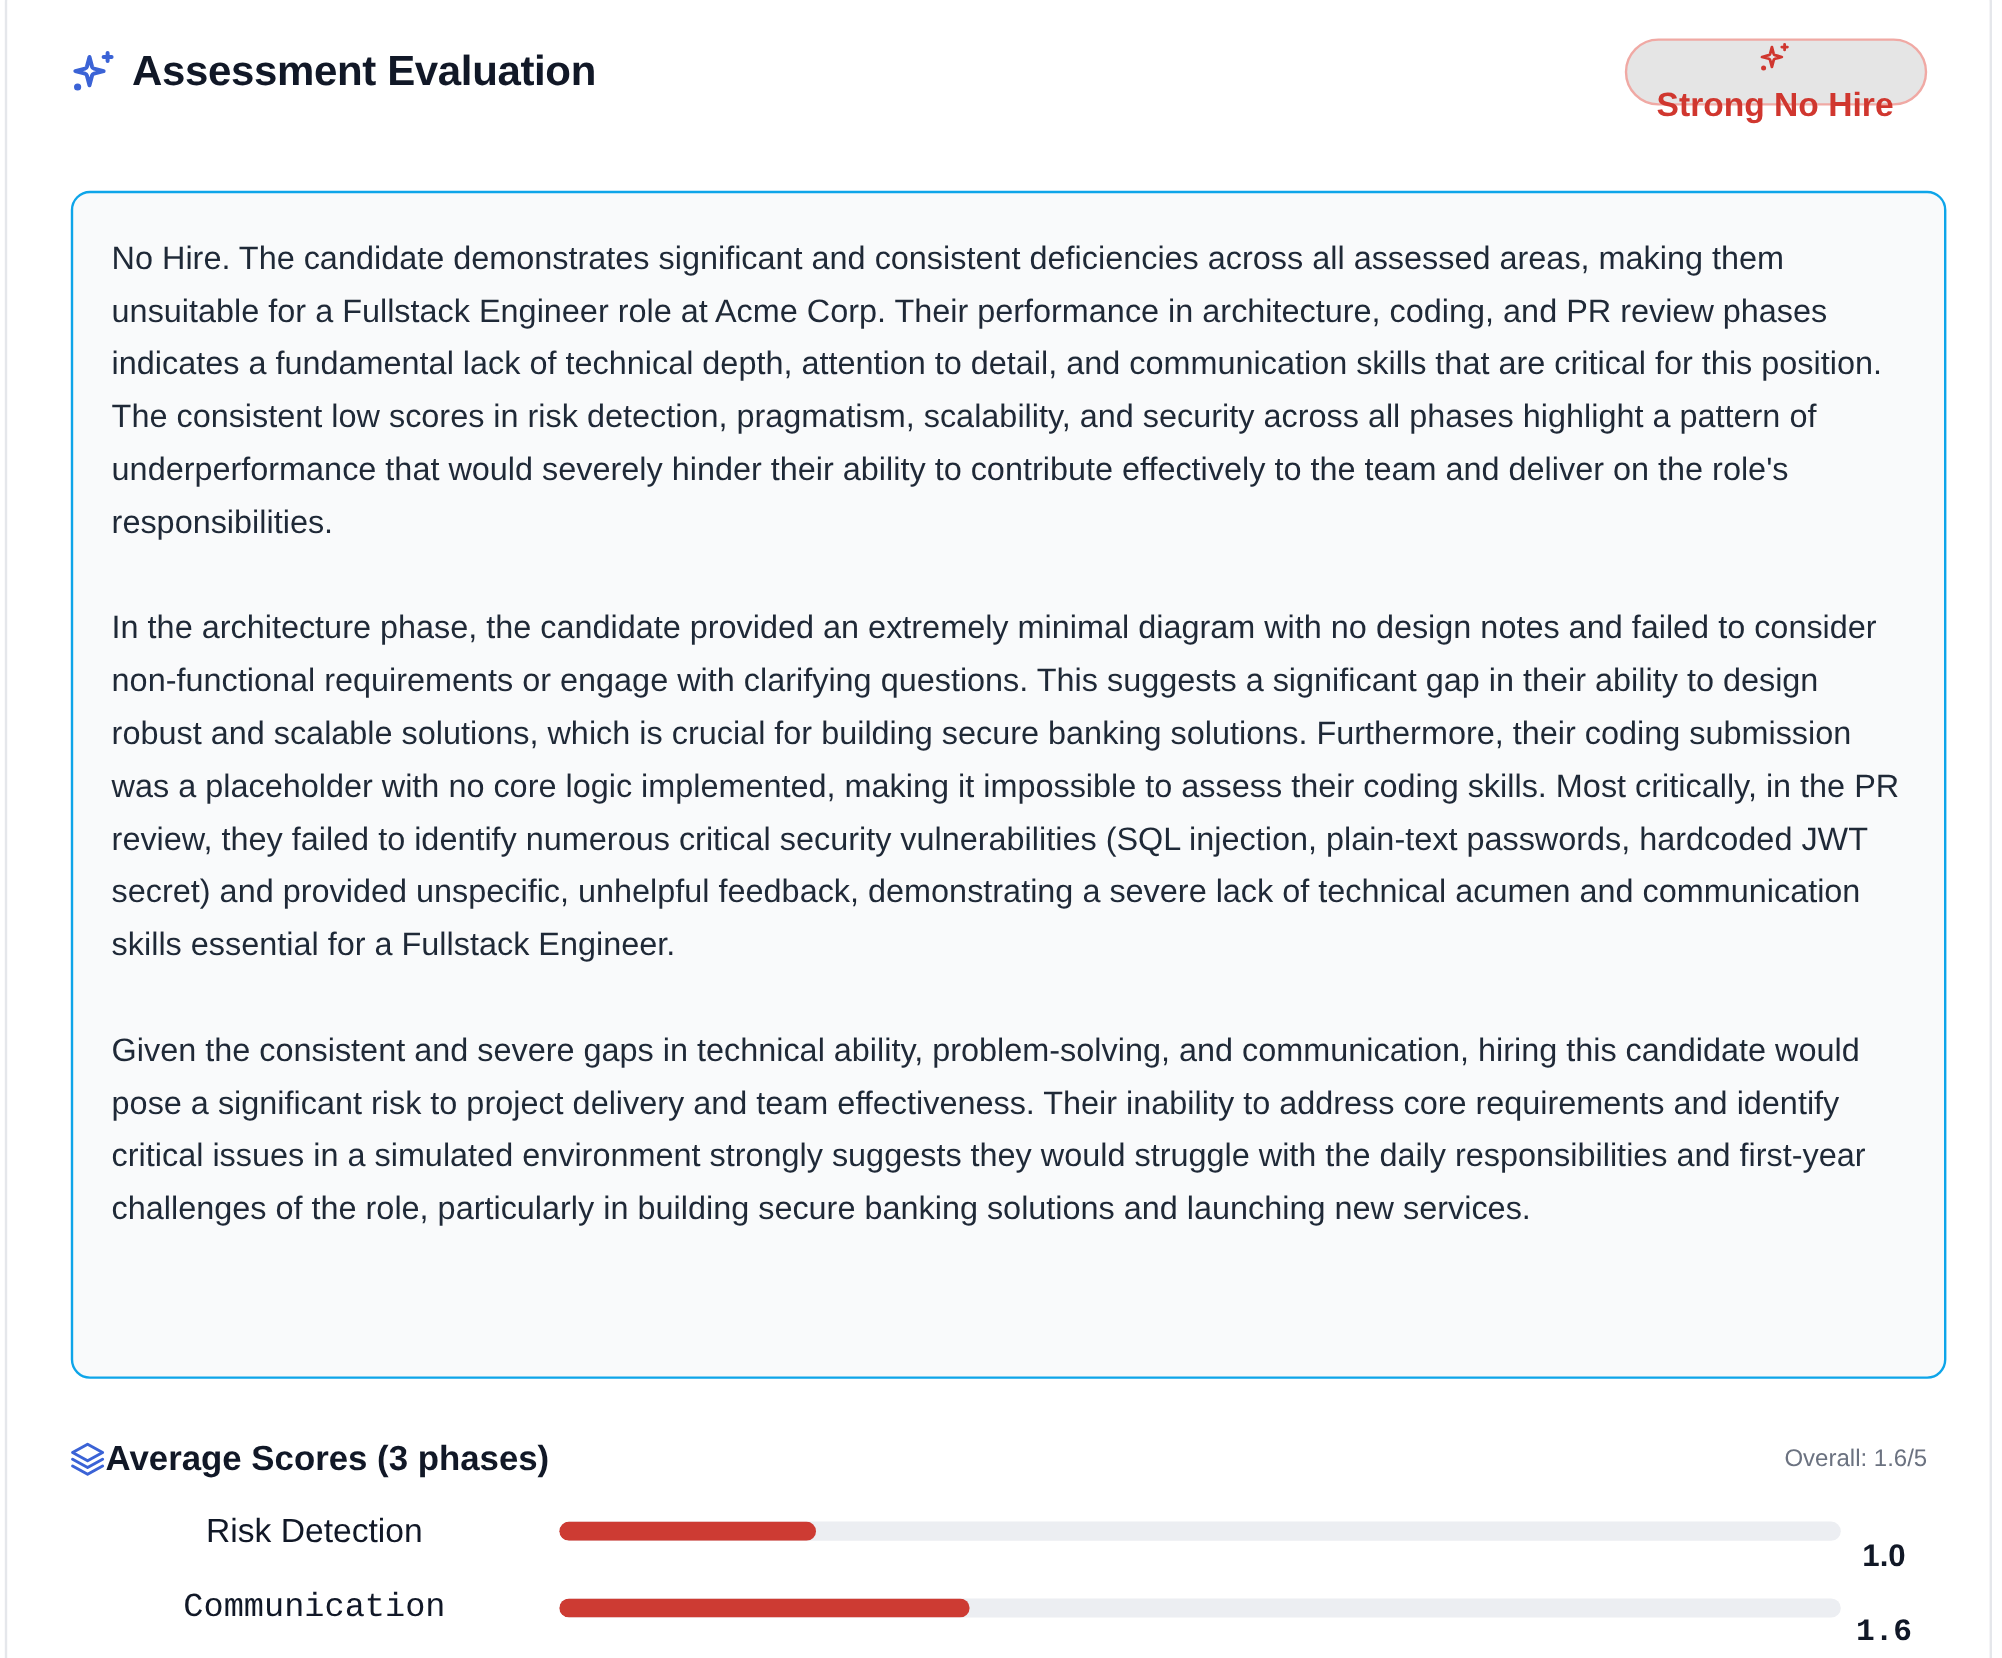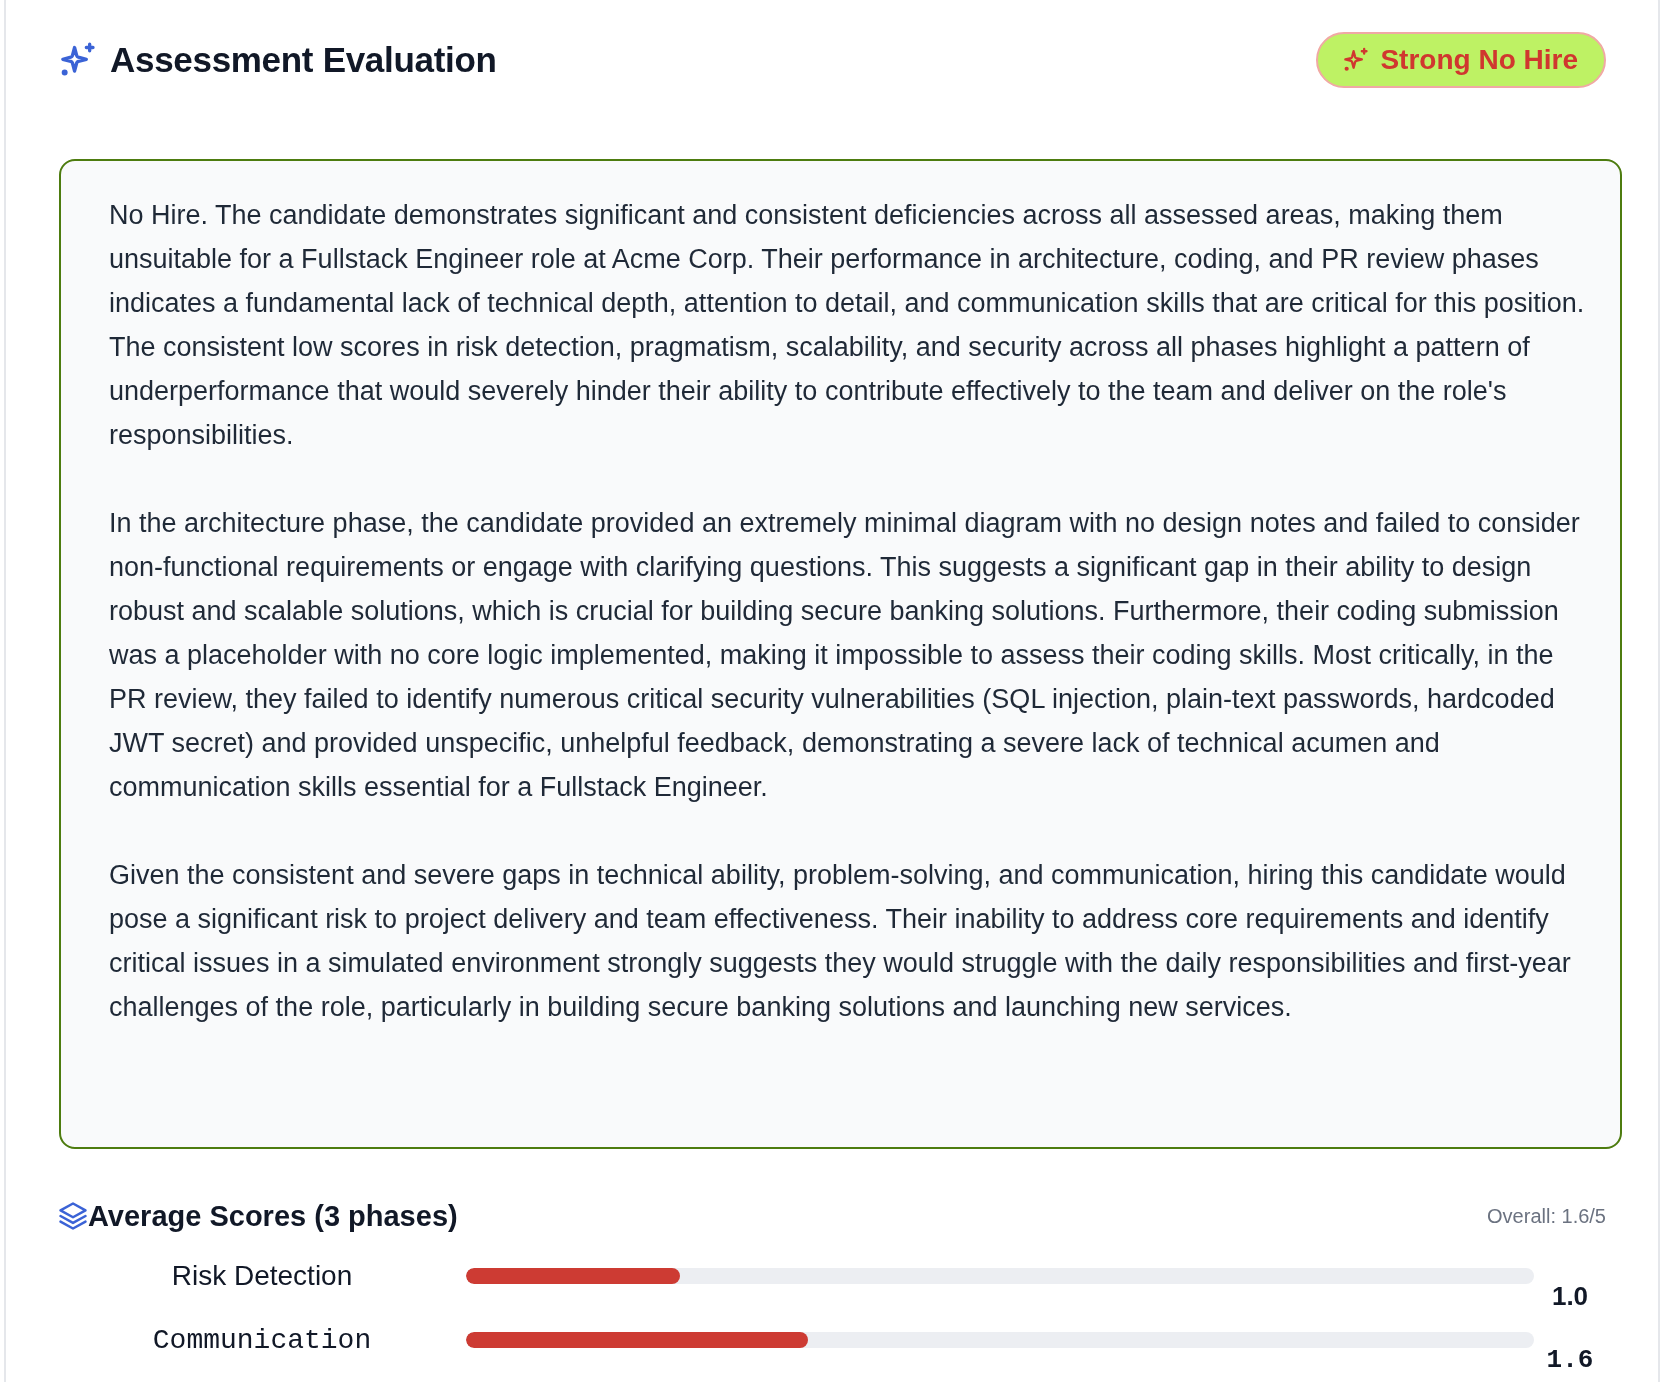--- a/index.html
+++ b/index.html
@@ -51,43 +51,44 @@
     color: #111827;
     letter-spacing: -0.3px;
   }
   .badge {
     display: inline-flex;
     align-items: center;
     gap: 10px;
     height: 56px;
     padding: 0 26px 0 24px;
     border: 2px solid #f0a9a4;
-    background: #bef264;
+    background: #e5e5e5;
     color: #d0372f;
     border-radius: 30px;
     font-size: 28px;
     font-weight: 700;
     box-sizing: border-box;
+    flex-direction: column;
   }
   .badge-icon {
     width: 28px;
     height: 28px;
     display: inline-flex;
   }
   .summary-box {
     position: absolute;
     left: 53px;
     top: 157px;
     width: 1563px;
     height: 990px;
     background: #f9fafb;
-    border: 2px solid #4d7c0f;
+    border: 2px solid #0ea5e9;
     border-radius: 16px;
     box-sizing: border-box;
-    padding: 32px 32px 0 48px;
+    padding: 32px 32px 0 32px;
   }
   .summary-box p {
     margin: 0 0 44px 0;
     font-size: 27px;
     line-height: 44px;
     color: #1f2937;
   }
   .scores-header {
     position: absolute;
     left: 52px;

